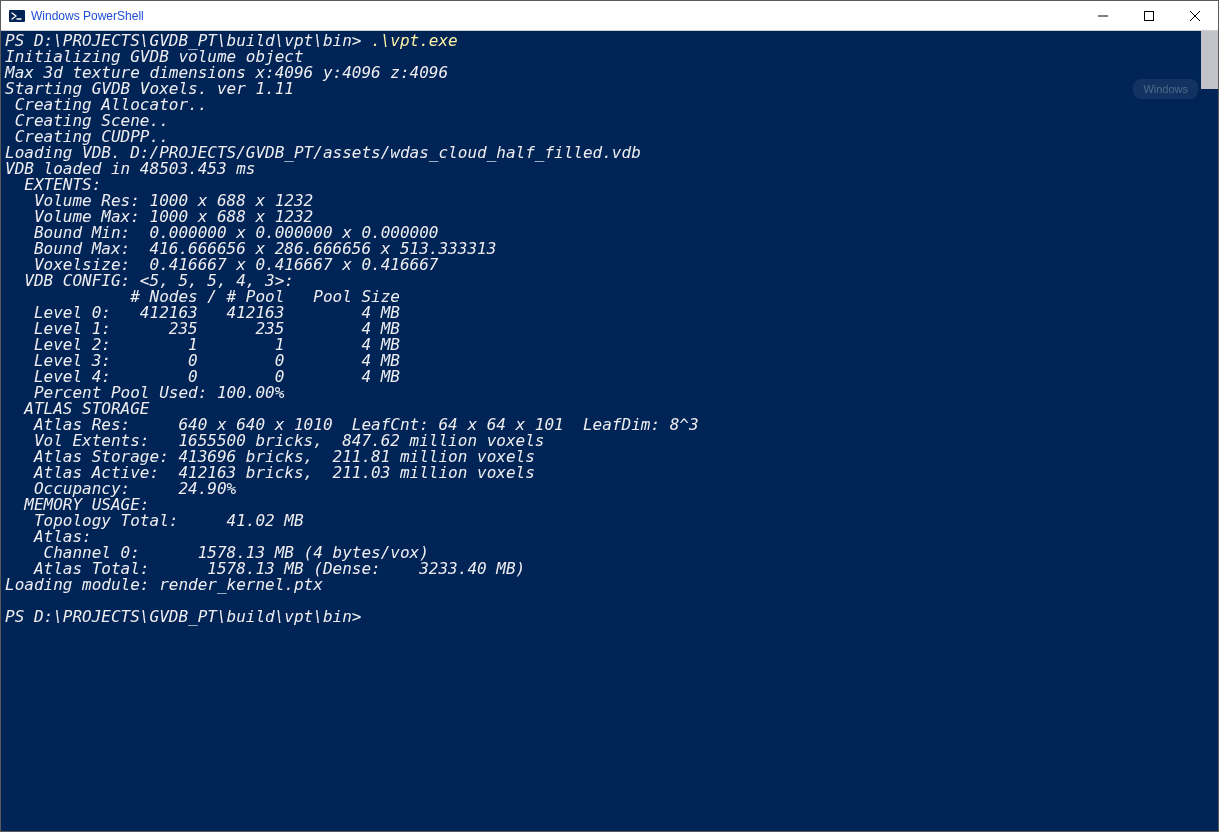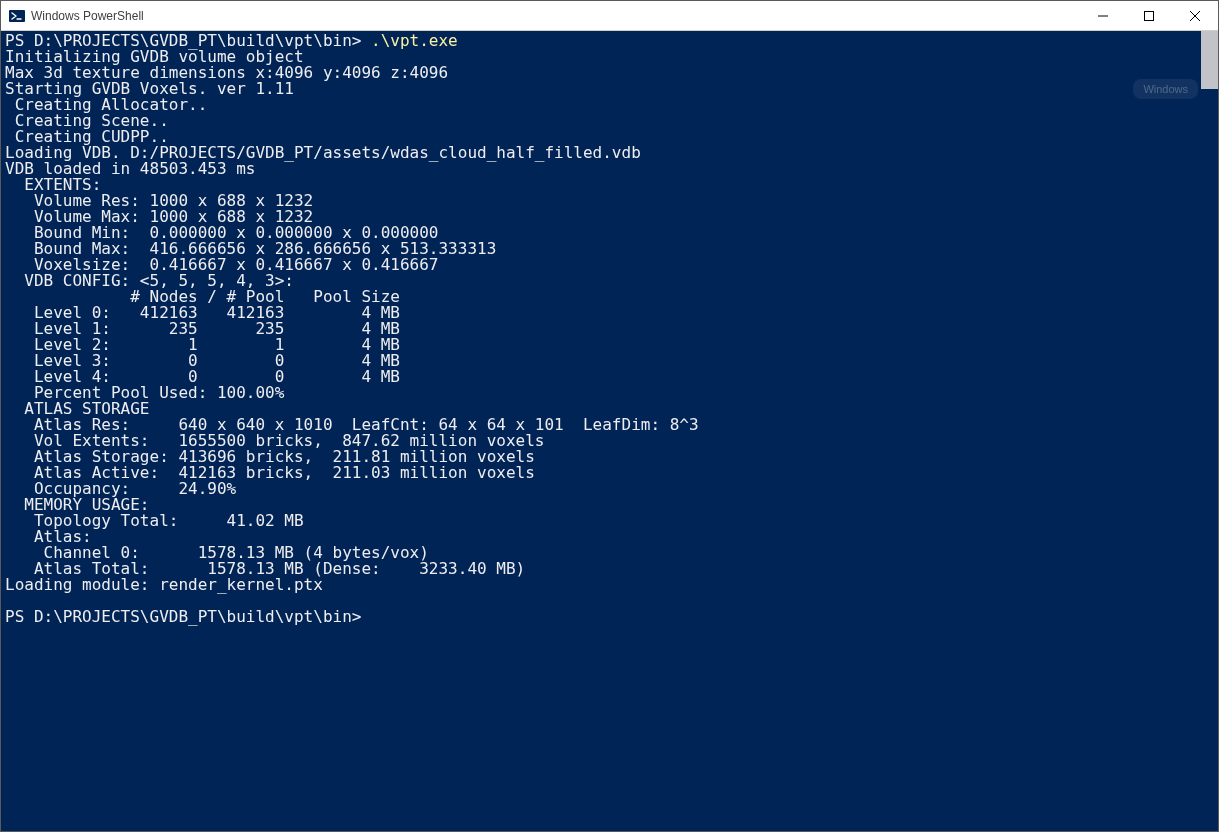--- a/index.html
+++ b/index.html
@@ -29,21 +29,21 @@
   .titlebar .icon {
     width: 16px;
     height: 16px;
     margin: 0 6px 0 8px;
     display: inline-flex;
     align-items: center;
     justify-content: center;
   }
   .titlebar .title {
     font-size: 12px;
-    color: #404040;
+    color: #1d4ed8;
   }
   .win-controls {
     position: absolute;
     right: 0;
     top: 0;
     height: 30px;
     display: flex;
   }
   .win-btn {
     width: 46px;
@@ -65,20 +65,21 @@
     flex: 1;
     background: #012456;
     color: #eeedf0;
     font-family: Consolas, "Lucida Console", monospace;
     font-size: 16px;
     line-height: 16px;
     padding: 2px 0 0 4px;
     white-space: pre;
     overflow: hidden;
     letter-spacing: 0px;
+    font-style: italic;
   }
   .yellow { color: #f9f1a5; }
   .scrollbar {
     width: 17px;
     background: #012456;
     position: relative;
   }
   .scroll-thumb {
     position: absolute;
     top: 0;

